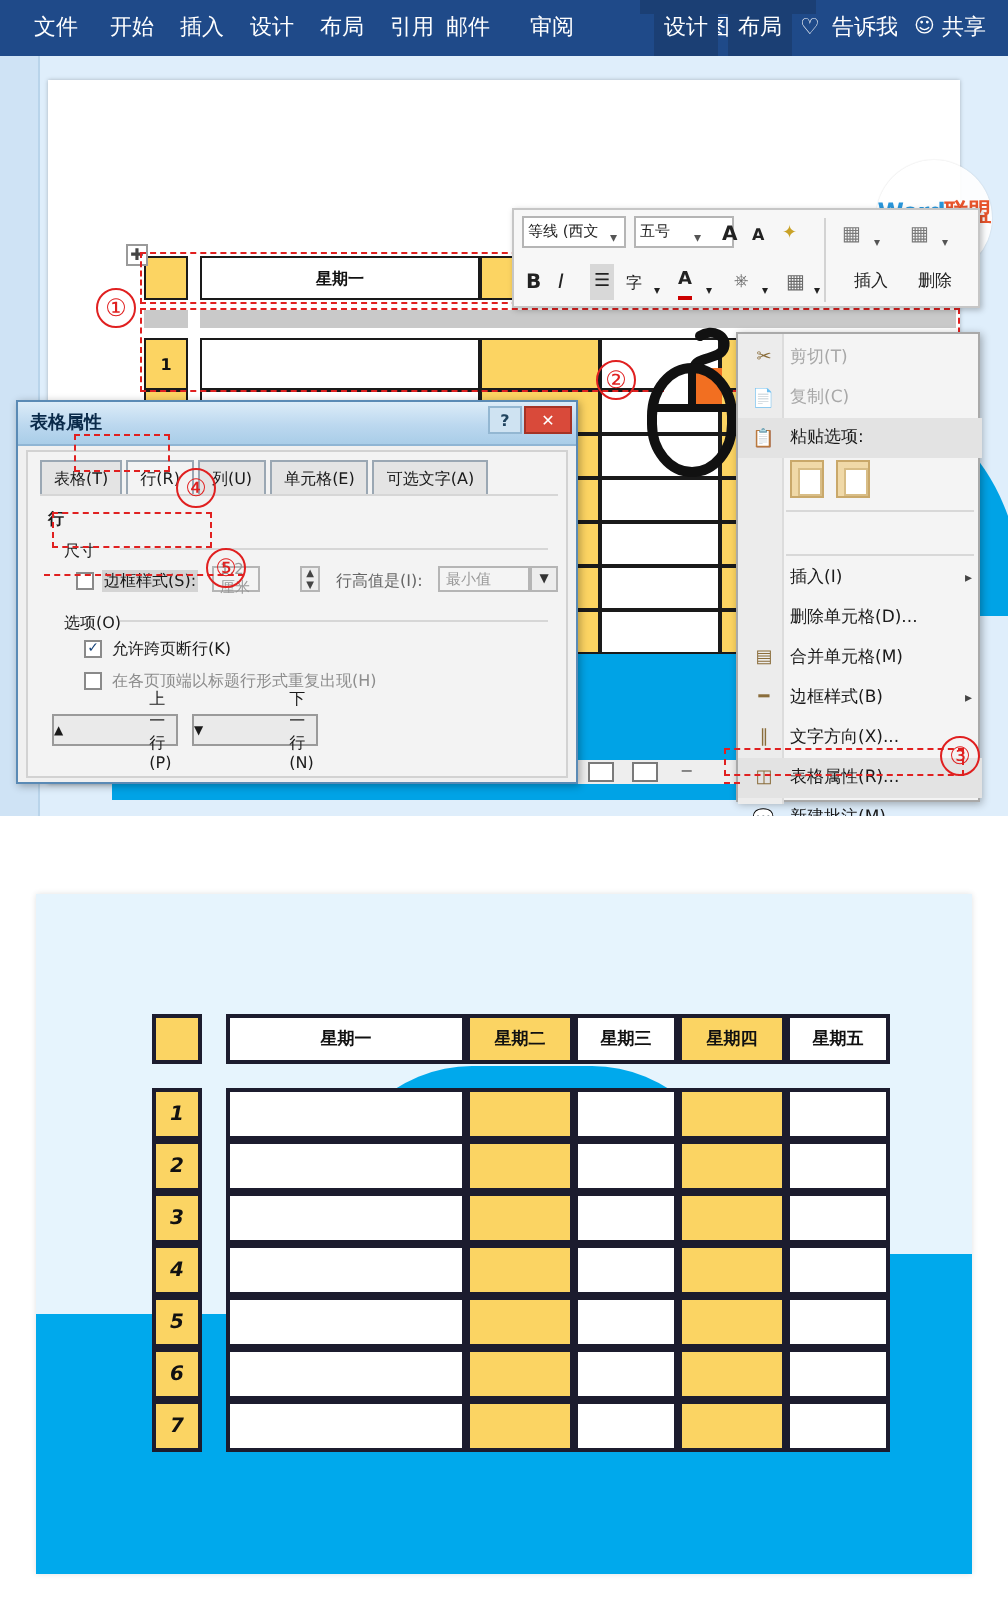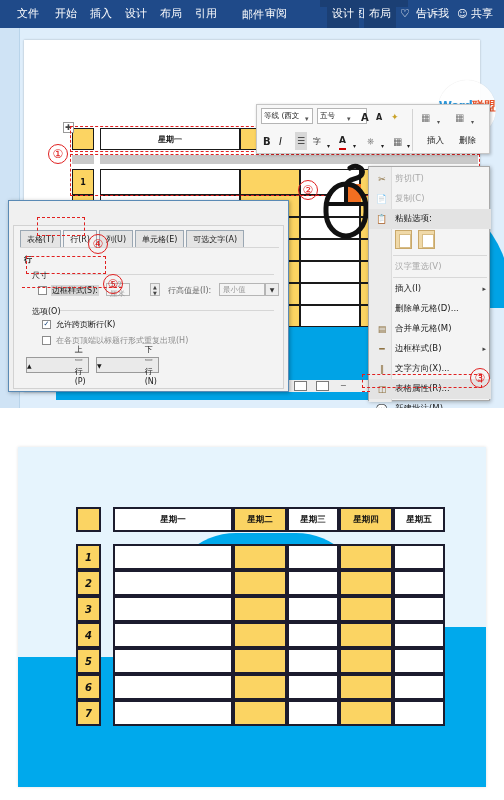--- a/index.html
+++ b/index.html
@@ -215,21 +215,21 @@
   <div class="word-shot">
 
     <div class="ribbon-tabs">
       <div class="ctxhdr" style="left:320px; width:88px;"></div>
       <div class="tab" style="left:12px;">文件</div>
       <div class="tab" style="left:50px;">开始</div>
       <div class="tab" style="left:85px;">插入</div>
       <div class="tab" style="left:120px;">设计</div>
       <div class="tab" style="left:155px;">布局</div>
       <div class="tab" style="left:190px;">引用</div>
-      <div class="tab" style="left:237px;font-family:Liberation Serif, serif;">邮件</div>
+      <div class="tab" style="left:218px;">邮件</div>
       <div class="tab" style="left:260px;">审阅</div>
       <div class="tab" style="left:294px;margin-left:44px;">视图</div>
       <div class="tab ctx" style="left:327px;">设计</div>
       <div class="tab ctx" style="left:364px;">布局</div>
       <div class="tab" style="left:395px; font-size:11px;">♡</div>
       <div class="tab" style="left:411px;">告诉我</div>
       <div class="tab" style="left:452px; font-size:10px;">☺</div>
       <div class="tab" style="left:466px;">共享</div>
     </div>
 
@@ -378,24 +378,20 @@
       </div>
       <div class="ctx-item hl" style="top:42px;">
         <span class="ic">📋</span>
         <span>粘贴选项:</span>
       </div>
       <div class="paste-icons" style="top:63px;">
         <div class="pi"></div>
         <div class="pi"></div>
       </div>
       <div class="ctx-sep" style="top:88px;"></div>
-      <div class="ctx-item dis" style="top:90px;">
-        <span class="ic"></span>
-        <span>汉字重选(V)</span>
-      </div>
       <div class="ctx-sep" style="top:110px;"></div>
       <div class="ctx-item" style="top:112px;">
         <span class="ic"></span>
         <span>插入(I)</span>
         <span class="arr">▸</span>
       </div>
       <div class="ctx-item" style="top:132px;">
         <span class="ic"></span>
         <span>删除单元格(D)...</span>
       </div>
@@ -419,20 +415,27 @@
       <div class="ctx-item" style="top:232px;">
         <span class="ic">💬</span>
         <span>新建批注(M)</span>
       </div>
     </div>
 
     <div class="dsel" style="left:362px; top:374px; width:120px; height:14px;"></div>
     <div class="dsel" style="left:362px; top:356px; width:8px; height:36px; border-left:none; border-top:none; border-right:none;"></div>
 
     <div class="dialog">
+      <div class="dlg-title">
+        <span>表格属性</span>
+        <div class="dlg-btns">
+          <div class="dlg-btn">?</div>
+          <div class="dlg-btn close">✕</div>
+        </div>
+      </div>
       <div class="dlg-body">
         <div class="tabrow">
           <div class="tabbtn">表格(T)</div>
           <div class="tabbtn active">行(R)</div>
           <div class="tabbtn">列(U)</div>
           <div class="tabbtn">单元格(E)</div>
           <div class="tabbtn">可选文字(A)</div>
         </div>
         <div class="dlg-hr" style="left:6px; top:21px; width:259px;"></div>
 

